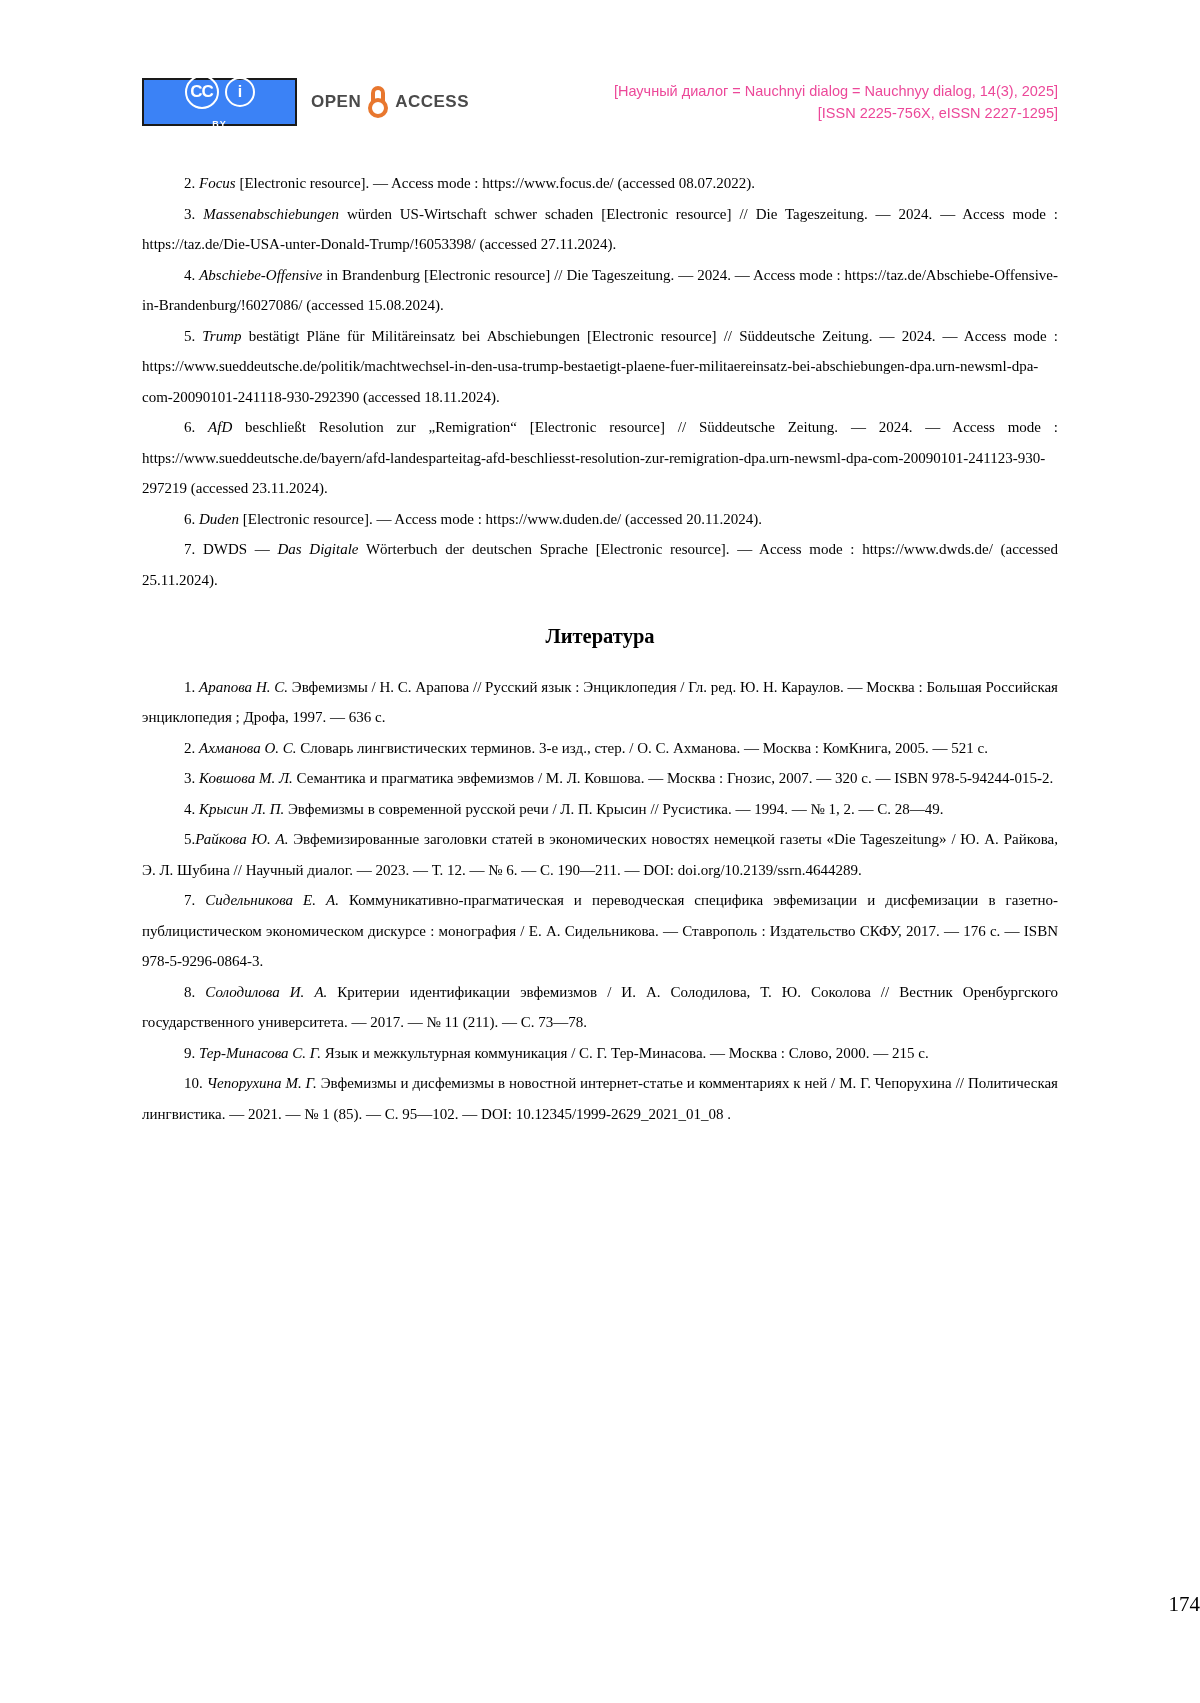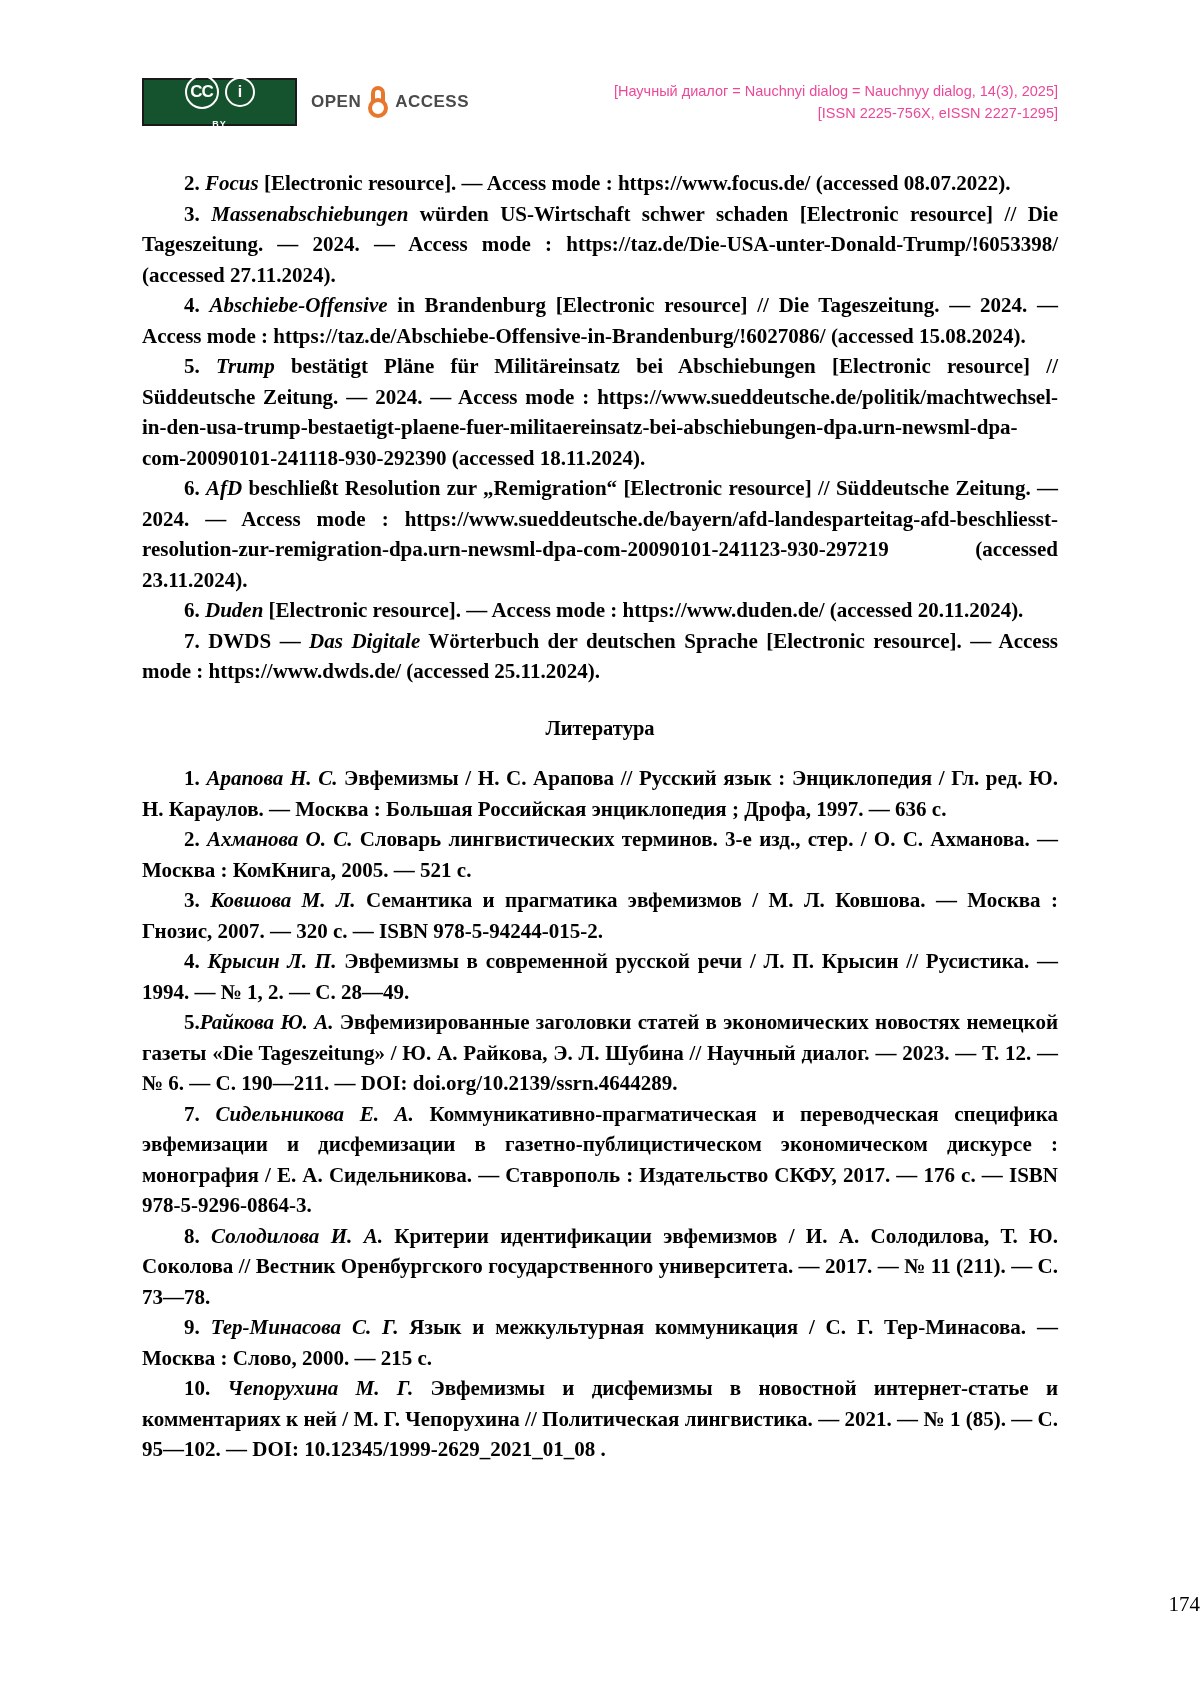--- a/index.html
+++ b/index.html
@@ -32,21 +32,21 @@
   }
   .badge {
     position: absolute;
     left: 0;
     top: 0;
     display: flex;
     align-items: stretch;
     height: 48px;
   }
   .cc-block {
-    background: #14532d;
+    background: #3b82f6;
     width: 155px;
     height: 48px;
     display: flex;
     flex-direction: column;
     justify-content: center;
     align-items: center;
     box-sizing: border-box;
     border: 2px solid #1a1a1a;
   }
   .cc-row {
@@ -139,24 +139,23 @@
   .content {
     position: absolute;
     top: 168px;
     left: 142px;
     width: 916px;
   }
   p.ref {
     margin: 0;
     text-align: justify;
     text-indent: 42px;
-    font-size: 21px;
+    font-size: 15px;
     line-height: 30.5px;
     hyphens: manual;
-    font-weight: bold;
   }
   .it { font-style: italic; }
 
   .section-title {
     text-align: center;
     font-weight: bold;
     font-size: 20.5px;
     line-height: 30.5px;
     margin: 26px 0 20px 0;
   }

